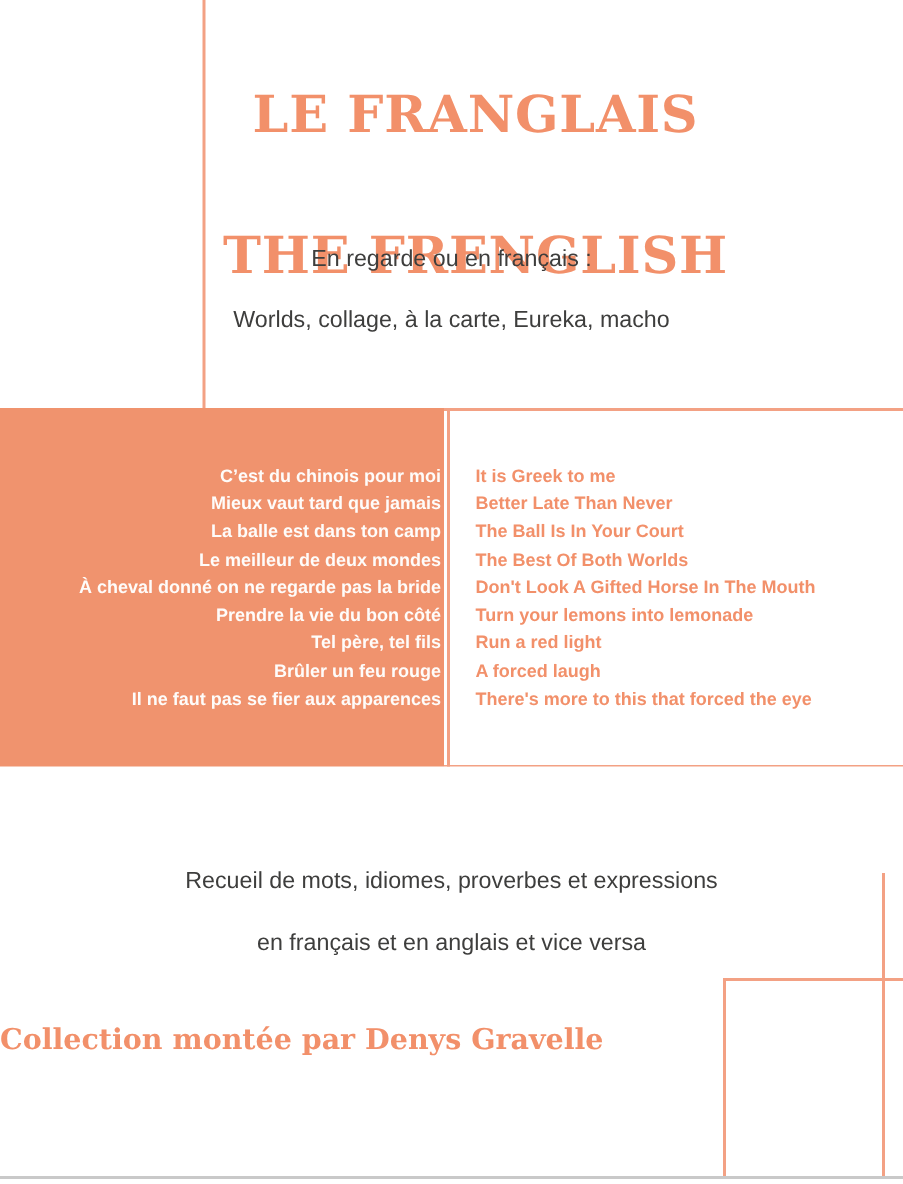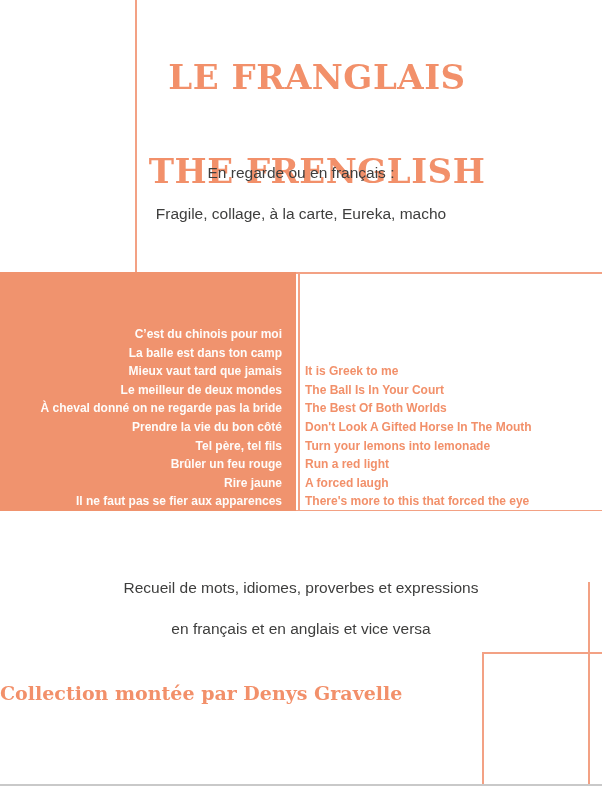--- a/index.html
+++ b/index.html
@@ -36,22 +36,22 @@
   .band-fill{
     position:absolute;left:0;top:0;width:296px;height:239px;
     background:var(--coral-fill);
   }
   .band-border-top{left:296px;right:0;top:272px;height:1.5px;width:306px;}
   .band-border-bottom{left:296px;top:509.5px;height:1.5px;width:306px;}
   .band-border-left{left:298px;top:272px;width:1.5px;height:239px;}
 
   .col{
     position:absolute;top:0;height:239px;
-    display:flex;flex-direction:column;justify-content:flex-end;
-    font-size:12px;line-height:18.6px;font-weight:bold;
+    display:flex;flex-direction:column;justify-content:center;
+    font-size:12px;line-height:18.6px;font-weight:bold;margin-left:12px;
   }
   .col-french{
     left:0;width:282px;
     text-align:right;
     color:var(--white-text);
   }
   .col-english{
     left:305px;right:0;
     text-align:left;
     color:var(--coral);
@@ -82,38 +82,38 @@
 <body>
 
 <div class="page">
 
   <div class="vline line-top-left"></div>
 
   <div class="title"><span>LE FRANGLAIS</span><br>
 <span>THE FRENGLISH</span></div>
 
   <div class="subtitle"><span>En regarde ou en français :</span><br>
-<span>Fragile, collage, à la carte, Eureka, macho</span></div>
+<span>Worlds, collage, à la carte, Eureka, macho</span></div>
 
   <div class="band">
     <div class="band-fill"></div>
     <div class="col col-french">
         <div>C’est du chinois pour moi</div>
+        <div>Mieux vaut tard que jamais</div>
         <div>La balle est dans ton camp</div>
-        <div>Mieux vaut tard que jamais</div>
         <div>Le meilleur de deux mondes</div>
         <div>À cheval donné on ne regarde pas la bride</div>
         <div>Prendre la vie du bon côté</div>
         <div>Tel père, tel fils</div>
         <div>Brûler un feu rouge</div>
-        <div>Rire jaune</div>
         <div>Il ne faut pas se fier aux apparences</div>
       </div>
     <div class="col col-english">
         <div>It is Greek to me</div>
+        <div>Better Late Than Never</div>
         <div>The Ball Is In Your Court</div>
         <div>The Best Of Both Worlds</div>
         <div>Don't Look A Gifted Horse In The Mouth</div>
         <div>Turn your lemons into lemonade</div>
         <div>Run a red light</div>
         <div>A forced laugh</div>
         <div>There's more to this that forced the eye</div>
       </div>
   </div>
   <div class="hline band-border-top"></div>

